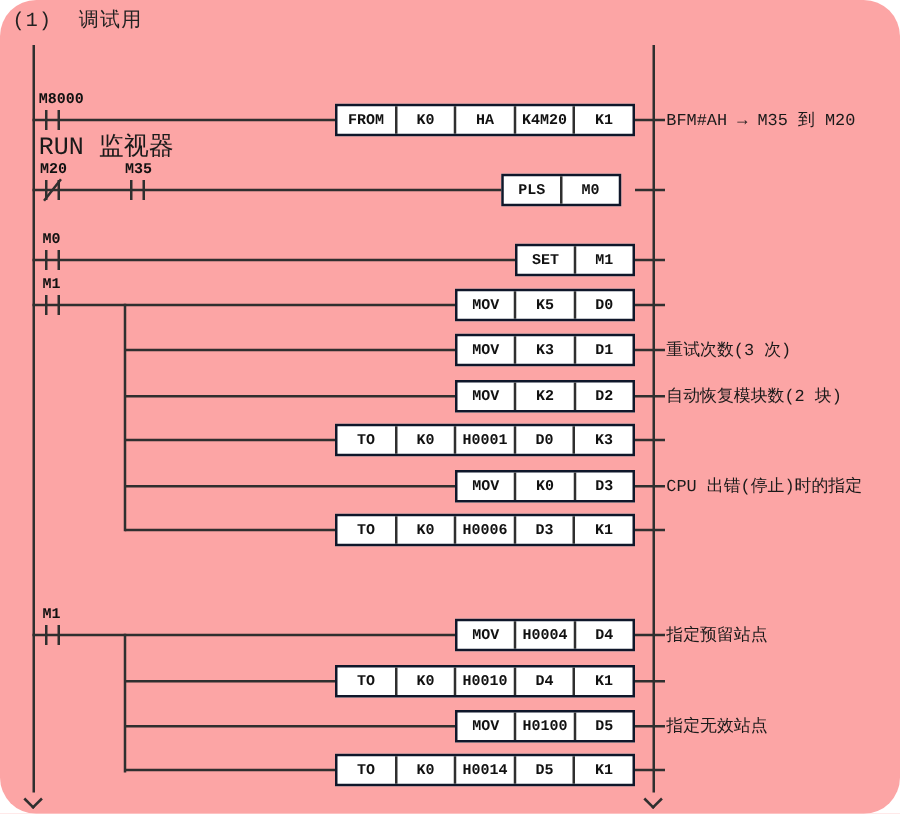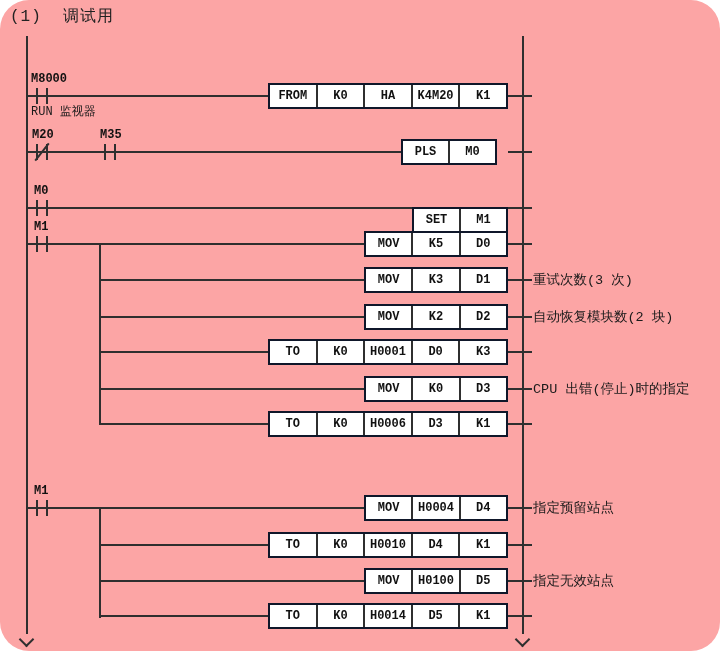--- a/index.html
+++ b/index.html
@@ -32,21 +32,21 @@
   .cell:last-child{border-right:none;}
   .contact{position:absolute; width:12px; height:16px;}
   .contact .bar{position:absolute; top:0; width:2px; height:16px; background:#2f2f2f;}
   .contact .bar.b1{left:0;}
   .contact .bar.b2{right:0;}
   .contact .slash{
     position:absolute; left:5px; top:-3px; width:2px; height:22px;
     background:#2f2f2f; transform:rotate(38deg);
   }
   .dev-label{position:absolute; font-size:12px; font-weight:bold; color:#111; white-space:nowrap;}
-  .cn-label{position:absolute; font-size:12px; color:#1a1a1a; white-space:nowrap;}
+  .cn-label{position:absolute; font-size:20px; color:#1a1a1a; white-space:nowrap;}
   .comment{position:absolute; left:533px; font-size:13.5px; color:#1a1a1a; white-space:nowrap;}
 </style>
 </head>
 <body>
 
 <div class="page">
 
   <div class="title">(1)  调试用</div>
 
   <div class="wire-v" style="left:26px; top:36px; height:598px;"></div>
@@ -62,20 +62,21 @@
   </div>
   <div class="dev-label" style="left:31px; top:72px;">M8000</div>
   <div class="cn-label" style="left:31px; top:103px;">RUN 监视器</div>
   <div class="ibox" style="left:268px; top:83px; width:240px;">
     <span class="cell">FROM</span>
     <span class="cell">K0</span>
     <span class="cell">HA</span>
     <span class="cell">K4M20</span>
     <span class="cell">K1</span>
   </div>
+  <div class="comment" style="top:87px;">BFM#AH → M35 到 M20</div>
 
   <div class="wire-h" style="left:26px; top:151px; width:386px;"></div>
   <div class="wire-h" style="left:508px; top:151px; width:24px;"></div>
   <div class="contact nc" style="left:36px; top:144px;">
     <span class="bar b1"></span>
       <span class="bar b2"></span>
       <span class="slash"></span>
   </div>
   <div class="contact" style="left:104px; top:144px;">
     <span class="bar b1"></span>
@@ -88,21 +89,21 @@
     <span class="cell">M0</span>
   </div>
 
   <div class="wire-h" style="left:26px; top:207px; width:386px;"></div>
   <div class="wire-h" style="left:508px; top:207px; width:24px;"></div>
   <div class="contact" style="left:36px; top:200px;">
     <span class="bar b1"></span>
       <span class="bar b2"></span>
   </div>
   <div class="dev-label" style="left:34px; top:184px;">M0</div>
-  <div class="ibox" style="left:412px; top:207px; width:96px;">
+  <div class="ibox" style="left:412px; top:195px; width:96px;">
     <span class="cell">SET</span>
     <span class="cell">M1</span>
   </div>
 
   <div class="wire-h" style="left:26px; top:243px; width:338px;"></div>
   <div class="wire-v" style="left:99px; top:243px; height:182px;"></div>
   <div class="contact" style="left:36px; top:236px;">
     <span class="bar b1"></span>
       <span class="bar b2"></span>
   </div>

